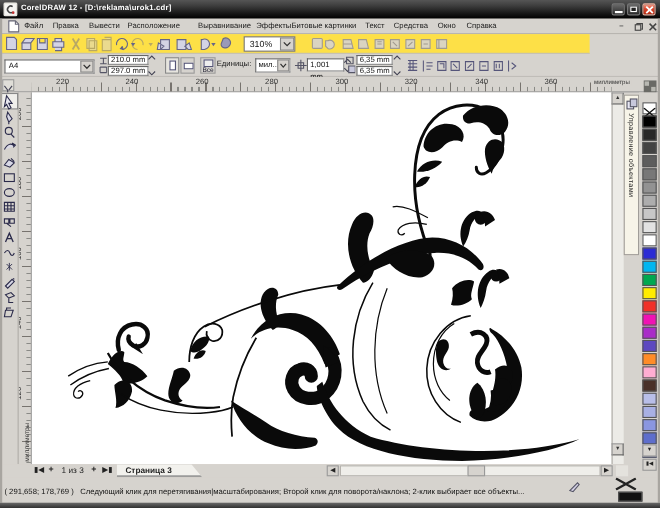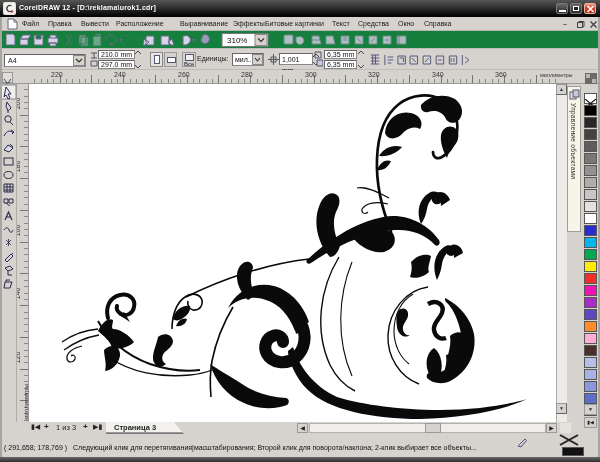--- a/index.html
+++ b/index.html
@@ -9,21 +9,21 @@
 #title{left:0;top:0;width:600px;height:17px;background:linear-gradient(#555 0%,#3e3e3e 30%,#141414 75%,#000 100%);color:#fff;}
 #title .txt{left:19px;top:4px;font-size:7px;font-weight:bold;letter-spacing:.2px;}
 .tbtn{top:3px;width:12px;height:11px;border-radius:2px;border:1px solid #777;}
 #btnmin{left:556px;background:linear-gradient(#6a6a6a,#2a2a2a);}
 #btnmax{left:570px;background:linear-gradient(#6a6a6a,#2a2a2a);}
 #btncls{left:584px;background:linear-gradient(#f29a86,#d8452c 45%,#b22a12);border-color:#e8b0a0;}
 
 #menu{left:0;top:17px;width:600px;height:14px;background:#d6d3ce;border-bottom:1px solid #b8b5b0;font-size:7px;color:#1a1a1a;}
 #menu span{position:absolute;top:3px;}
 
-#tbar{left:0;top:31px;width:600px;height:18px;background:#15803d;border-bottom:1px solid #c0bdb8;}
+#tbar{left:0;top:31px;width:536px;height:18px;background:#fde047;border-bottom:1px solid #c0bdb8;}
 
 #pbar{left:0;top:49px;width:600px;height:21px;background:#d6d3ce;border-bottom:1px solid #c0bdb8;font-size:7px;color:#222;}
 .field{position:absolute;background:#fff;border:1px solid #888;border-top-color:#666;border-left-color:#666;font-size:7px;color:#111;}
 
 #hruler{left:0;top:70px;width:600px;height:14px;background:#d6d3ce;border-bottom:1px solid #999;}
 #vruler{left:17px;top:84px;width:12px;height:338px;background:#d6d3ce;border-right:1px solid #999;}
 .rnum{position:absolute;font-size:7px;color:#333;}
 
 #toolbox{left:0;top:84px;width:17px;height:338px;background:#d6d3ce;border-right:1px solid #b0ada8;}
 

